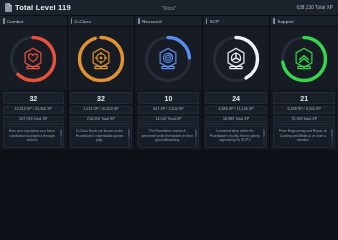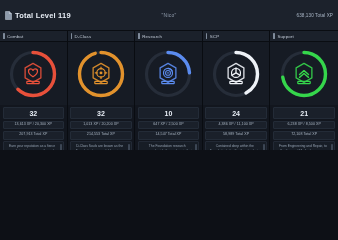--- a/index.html
+++ b/index.html
@@ -6,21 +6,21 @@
   html,body { width:338px; height:150px; overflow:hidden; }
   body {
     background:#0d1016;
     font-family:"Liberation Sans", sans-serif;
     color:#c9d1dc;
     -webkit-font-smoothing:antialiased;
   }
 
   
   .header {
-    height:31px;
+    height:16px;
     background:#1c222c;
     border-bottom:1px solid #0a0d12;
     display:flex;
     align-items:center;
     padding:5px 5px;
     position:relative;
   }
   .hdr-left { display:flex; align-items:center; gap:3px; }
   .doc-icon { width:7px; height:9px; position:relative; flex:none; }
   .doc-icon svg { display:block; }

